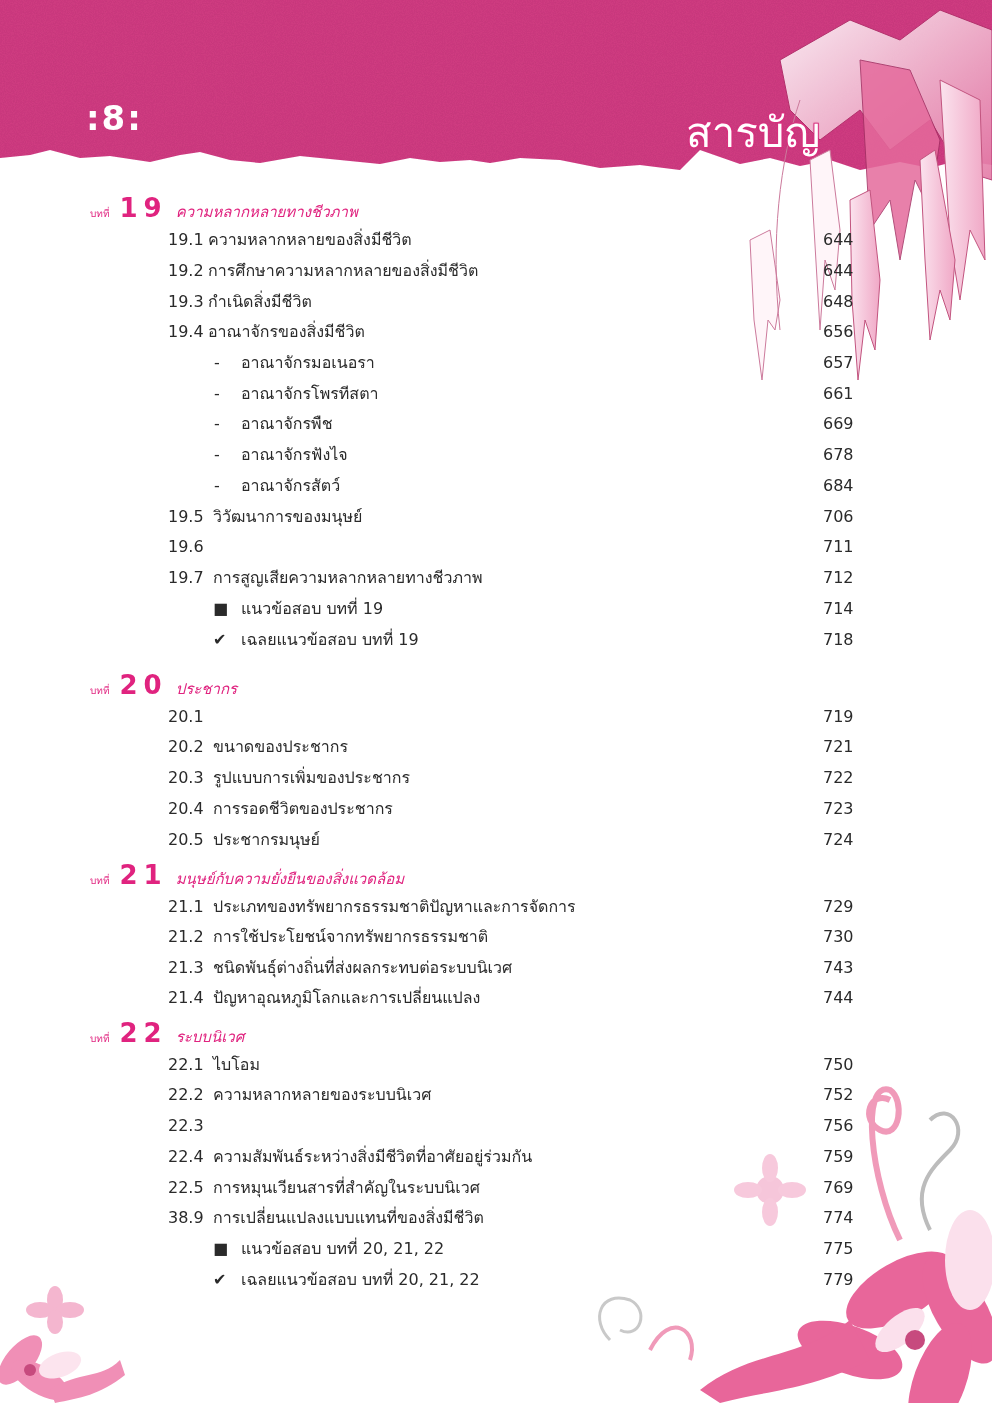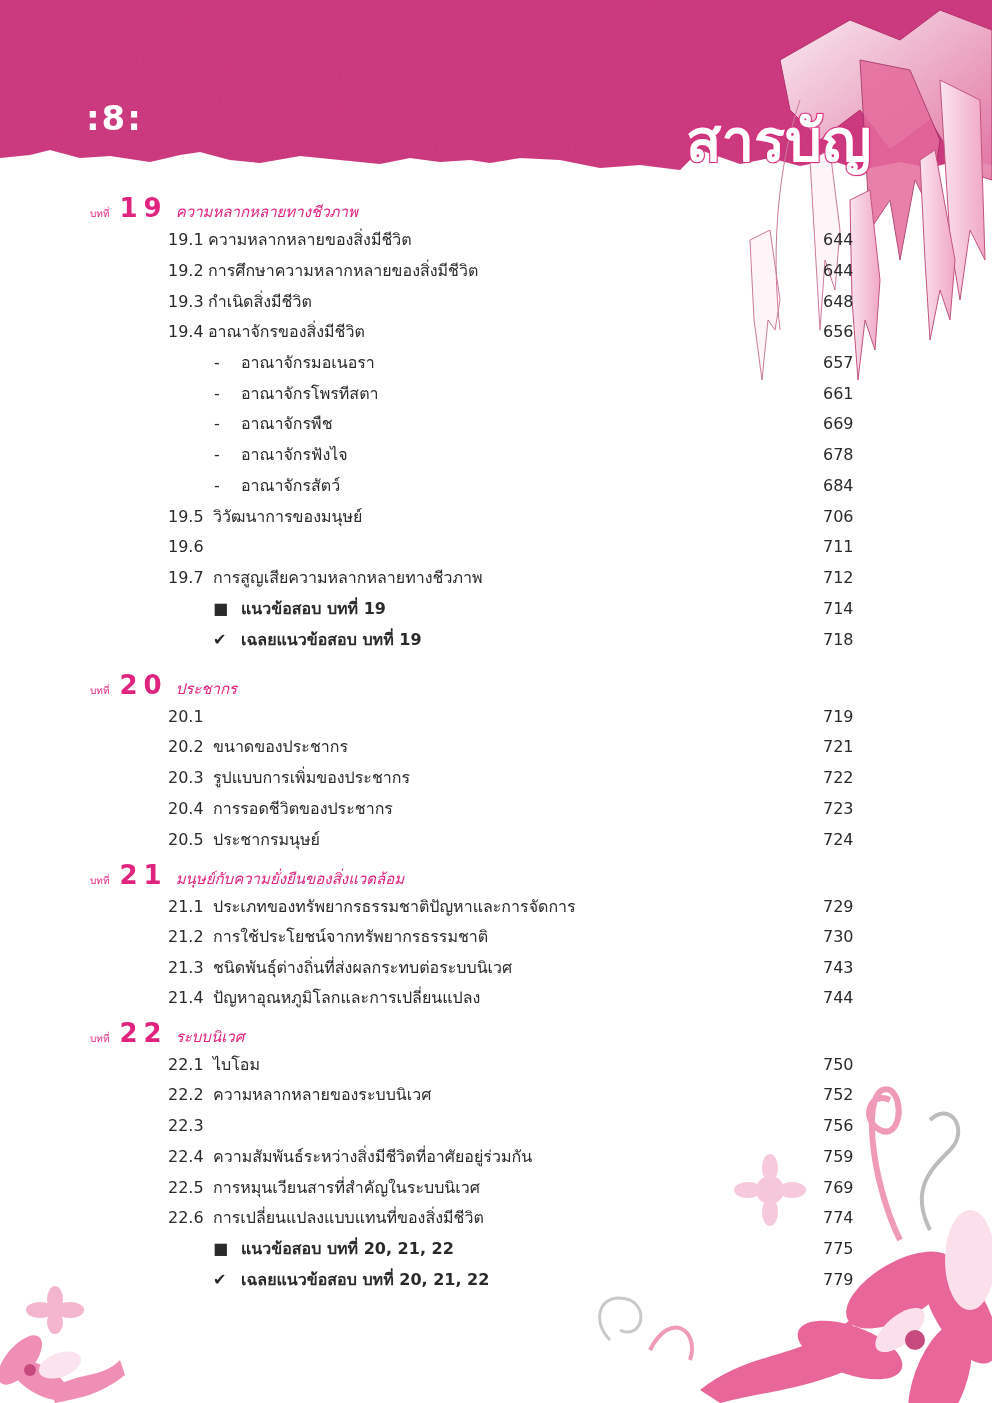--- a/index.html
+++ b/index.html
@@ -13,22 +13,22 @@
       position: absolute; left: 0; top: 0; width: 992px; height: 175px;
     }
     .banner svg { display: block; }
     .page-number {
       position: absolute; left: 86px; top: 98px;
       font-family: "DejaVu Sans", sans-serif; font-weight: bold;
       font-size: 34px; color: #ffffff; letter-spacing: 2px;
     }
     .toc-title {
       position: absolute; left: 686px; top: 112px;
-      font-family: "DejaVu Sans", sans-serif; font-weight: bold;
-      font-size: 58px; color: #ffffff; line-height: 1;
+      font-family: "DejaVu Sans", sans-serif; font-weight: normal;
+      font-size: 42px; color: #ffffff; line-height: 1;
       -webkit-text-stroke: 2px #d9307f;
       paint-order: stroke fill;
       text-shadow: 0 0 2px #d9307f, 0 0 2px #d9307f;
       z-index: 3;
     }
     .deco-top { position: absolute; left: 740px; top: 0; z-index: 2; }
     .deco-bottom-right { position: absolute; left: 570px; top: 1060px; z-index: 0; }
     .deco-bottom-left { position: absolute; left: 0; top: 1280px; z-index: 0; }
 
     .toc { position: absolute; left: 0; top: 0; width: 992px; z-index: 4; }
@@ -43,21 +43,21 @@
 
     .row {
       position: absolute; left: 0; width: 888px; height: 24px;
       font-size: 16px; line-height: 24px;
     }
     .row .num { position: absolute; left: 168px; }
     .row .txt { position: absolute; left: 213px; white-space: nowrap; }
     .row.sub .dash { position: absolute; left: 214px; }
     .row.sub .txt { left: 241px; }
     .row.exam .bullet { position: absolute; left: 213px; font-size: 16px; }
-    .row.exam .txt { left: 241px; font-weight: bold; }
+    .row.exam .txt { left: 241px; font-weight: normal; }
     .row .page { position: absolute; left: 823px; width: 30px; text-align: right; }
   </style>
 </head>
 <body>
 
 <div class="banner">
   <svg width="992" height="175" viewBox="0 0 992 175">
     <defs>
       <filter id="paper" x="0" y="0" width="100%" height="100%">
         <feTurbulence type="fractalNoise" baseFrequency="0.9" numOctaves="2" result="n"></feTurbulence>
@@ -308,21 +308,21 @@
     <span class="num">22.4</span>
     <span class="txt">ความสัมพันธ์ระหว่างสิ่งมีชีวิตที่อาศัยอยู่ร่วมกัน</span>
     <span class="page">759</span>
   </div>
   <div class="row" style="top:1176px">
     <span class="num">22.5</span>
     <span class="txt">การหมุนเวียนสารที่สำคัญในระบบนิเวศ</span>
     <span class="page">769</span>
   </div>
   <div class="row" style="top:1206px">
-    <span class="num">22.6</span>
+    <span class="num">38.9</span>
     <span class="txt">การเปลี่ยนแปลงแบบแทนที่ของสิ่งมีชีวิต</span>
     <span class="page">774</span>
   </div>
   <div class="row exam" style="top:1237px">
     <span class="bullet">■</span>
     <span class="txt">แนวข้อสอบ บทที่ 20, 21, 22</span>
     <span class="page">775</span>
   </div>
   <div class="row exam" style="top:1268px">
     <span class="bullet">✔</span>

